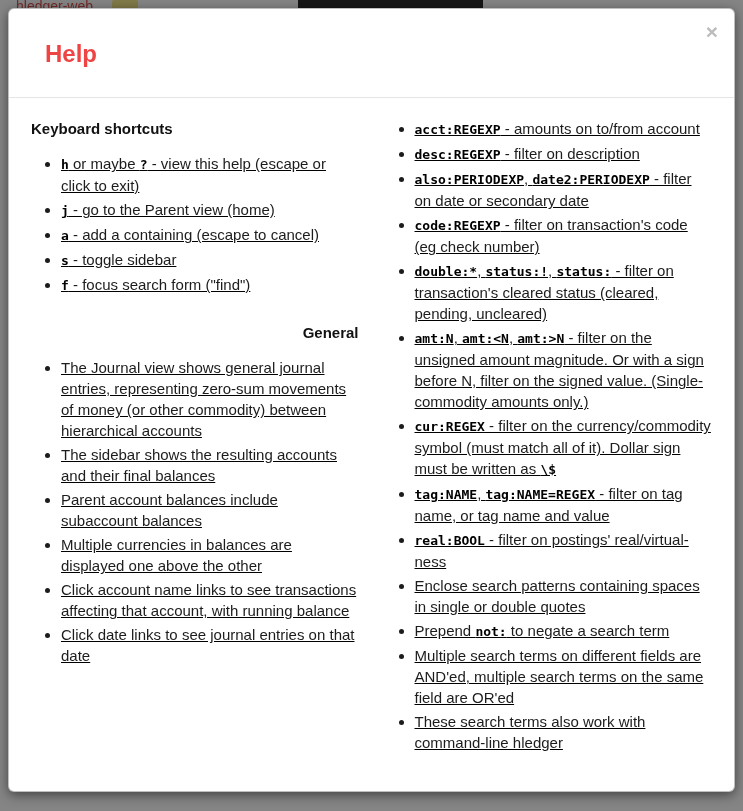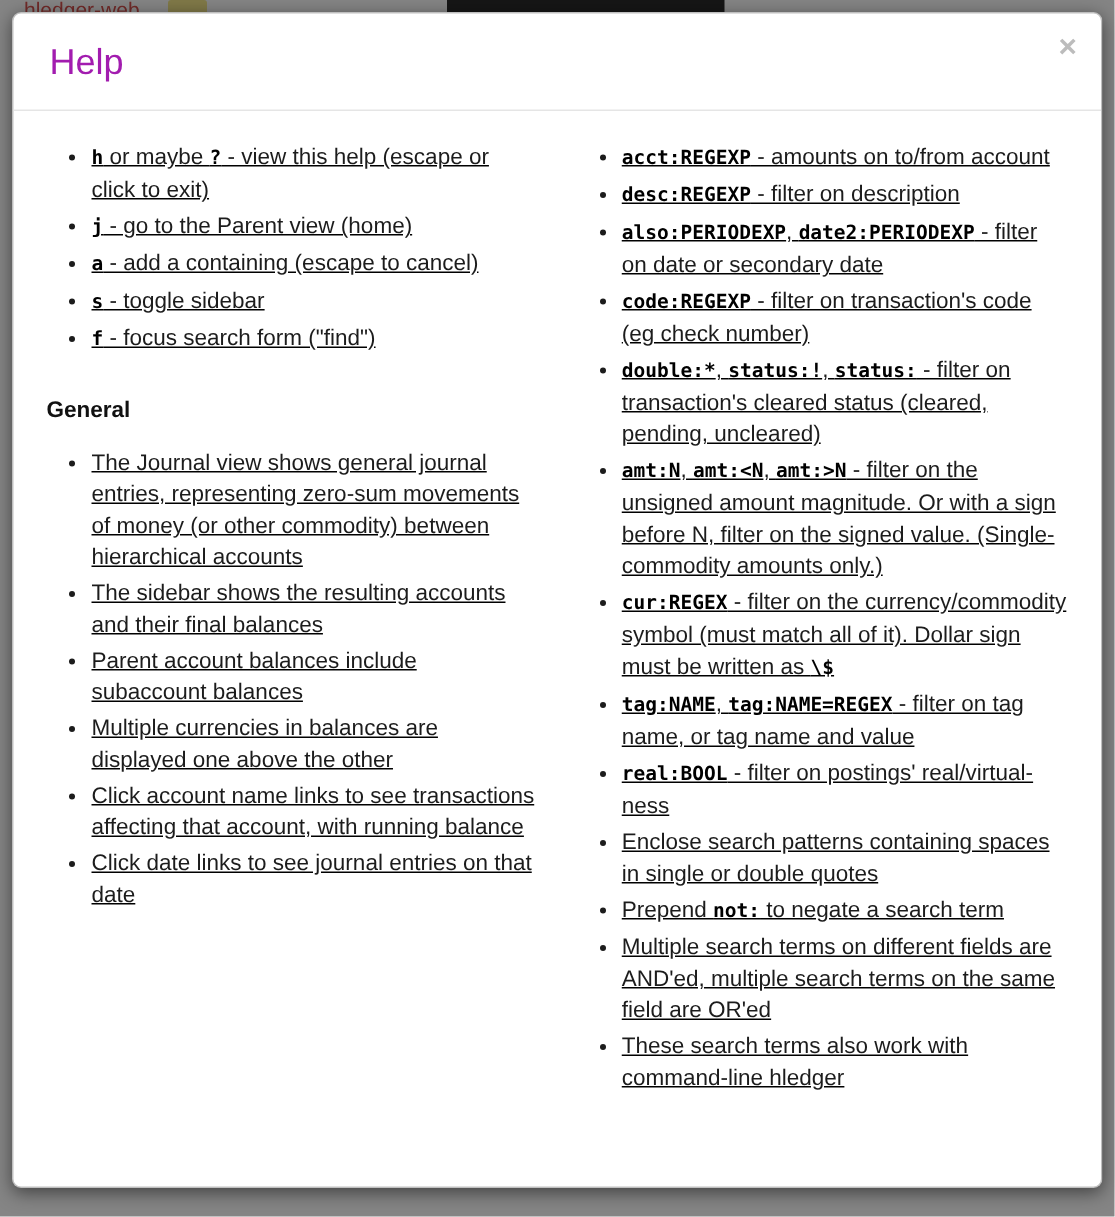--- a/index.html
+++ b/index.html
@@ -59,24 +59,24 @@
     box-shadow: 0 3px 12px rgba(0,0,0,0.5);
     z-index: 20;
     overflow: hidden;
   }
   .modal-header {
     position: relative;
     padding: 16px 20px 14px 20px;
     border-bottom: 1px solid #e5e5e5;
   }
   .modal-title {
-    margin: 4px;
+    margin: 16px;
     font-size: 24px;
-    font-weight: 400;
-    color: #a21caf;
+    font-weight: 700;
+    color: #ef4444;
     line-height: 1.1;
   }
   .close-btn {
     position: absolute;
     right: 16px; top: 12px;
     font-size: 21px;
     font-weight: bold;
     color: #bcbcbc;
     cursor: pointer;
     line-height: 1;
@@ -88,21 +88,21 @@
     padding: 20px 22px 10px 22px;
   }
   .col { flex: 1 1 0; min-width: 0; }
 
   .section-heading {
     margin: 2px 0 16px 0;
     font-size: 15px;
     font-weight: bold;
     color: #111111;
   }
-  .section-heading.spaced { margin-top: 28px; }
+  .section-heading.spaced { margin-top: 28px; text-align: right; }
 
   ul.help-list {
     margin: 0 0 6px 0;
     padding: 0 0 0 30px;
     list-style: disc;
     text-decoration: underline;
   }
   ul.help-list li {
     font-size: 15px;
     line-height: 21px;
@@ -130,20 +130,21 @@
 
 <div class="backdrop"></div>
 
 <div class="modal">
   <div class="modal-header">
     <h2 class="modal-title">Help</h2>
     <span class="close-btn">×</span>
   </div>
   <div class="modal-body">
     <div class="col">
+      <h4 class="section-heading">Keyboard shortcuts</h4>
       <ul class="help-list">
           <li><code>h</code><span> or maybe </span><code>?</code><span> - view this help (escape or click to exit)</span></li>
           <li><code>j</code><span> - go to the Parent view (home)</span></li>
           <li><code>a</code><span> - add a containing (escape to cancel)</span></li>
           <li><code>s</code><span> - toggle sidebar</span></li>
           <li><code>f</code><span> - focus search form ("find")</span></li>
         </ul>
       <h4 class="section-heading spaced">General</h4>
       <ul class="help-list">
           <li><span>The Journal view shows general journal entries, representing zero-sum movements of money (or other commodity) between hierarchical accounts</span></li>

